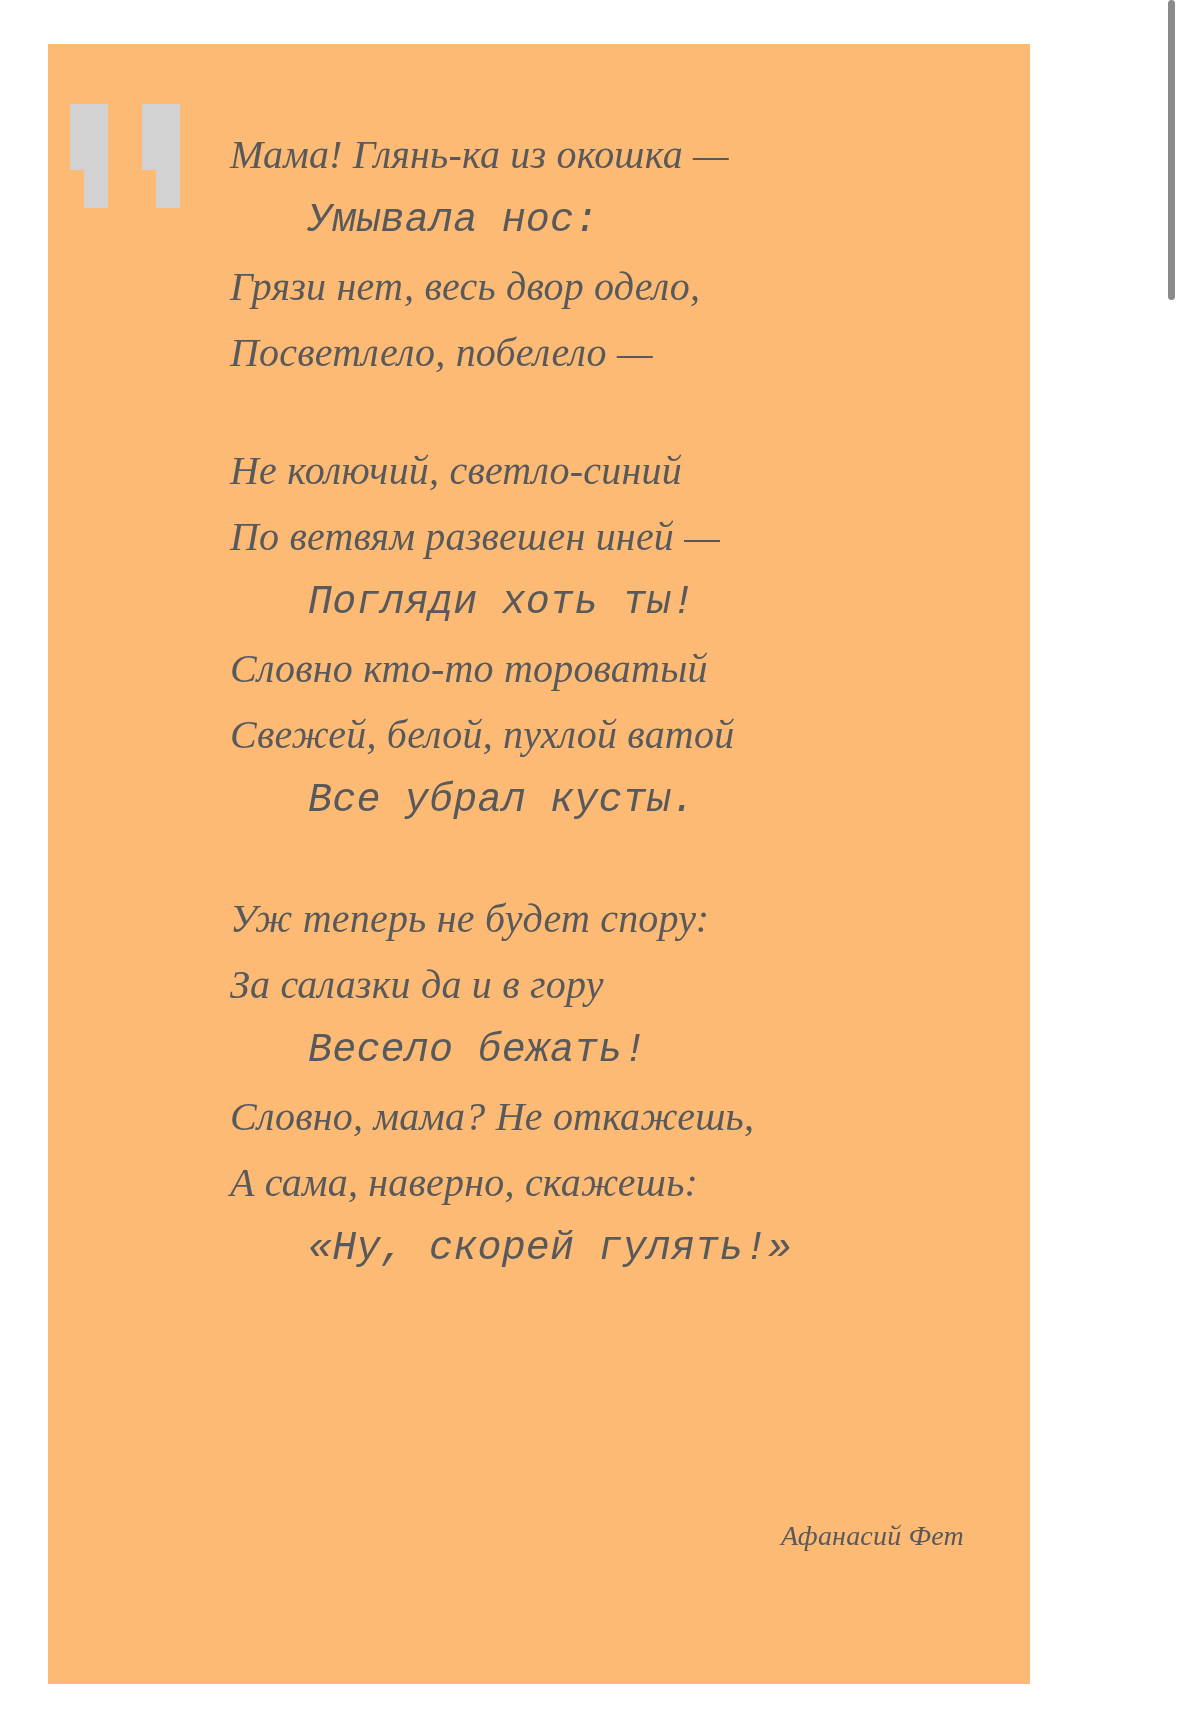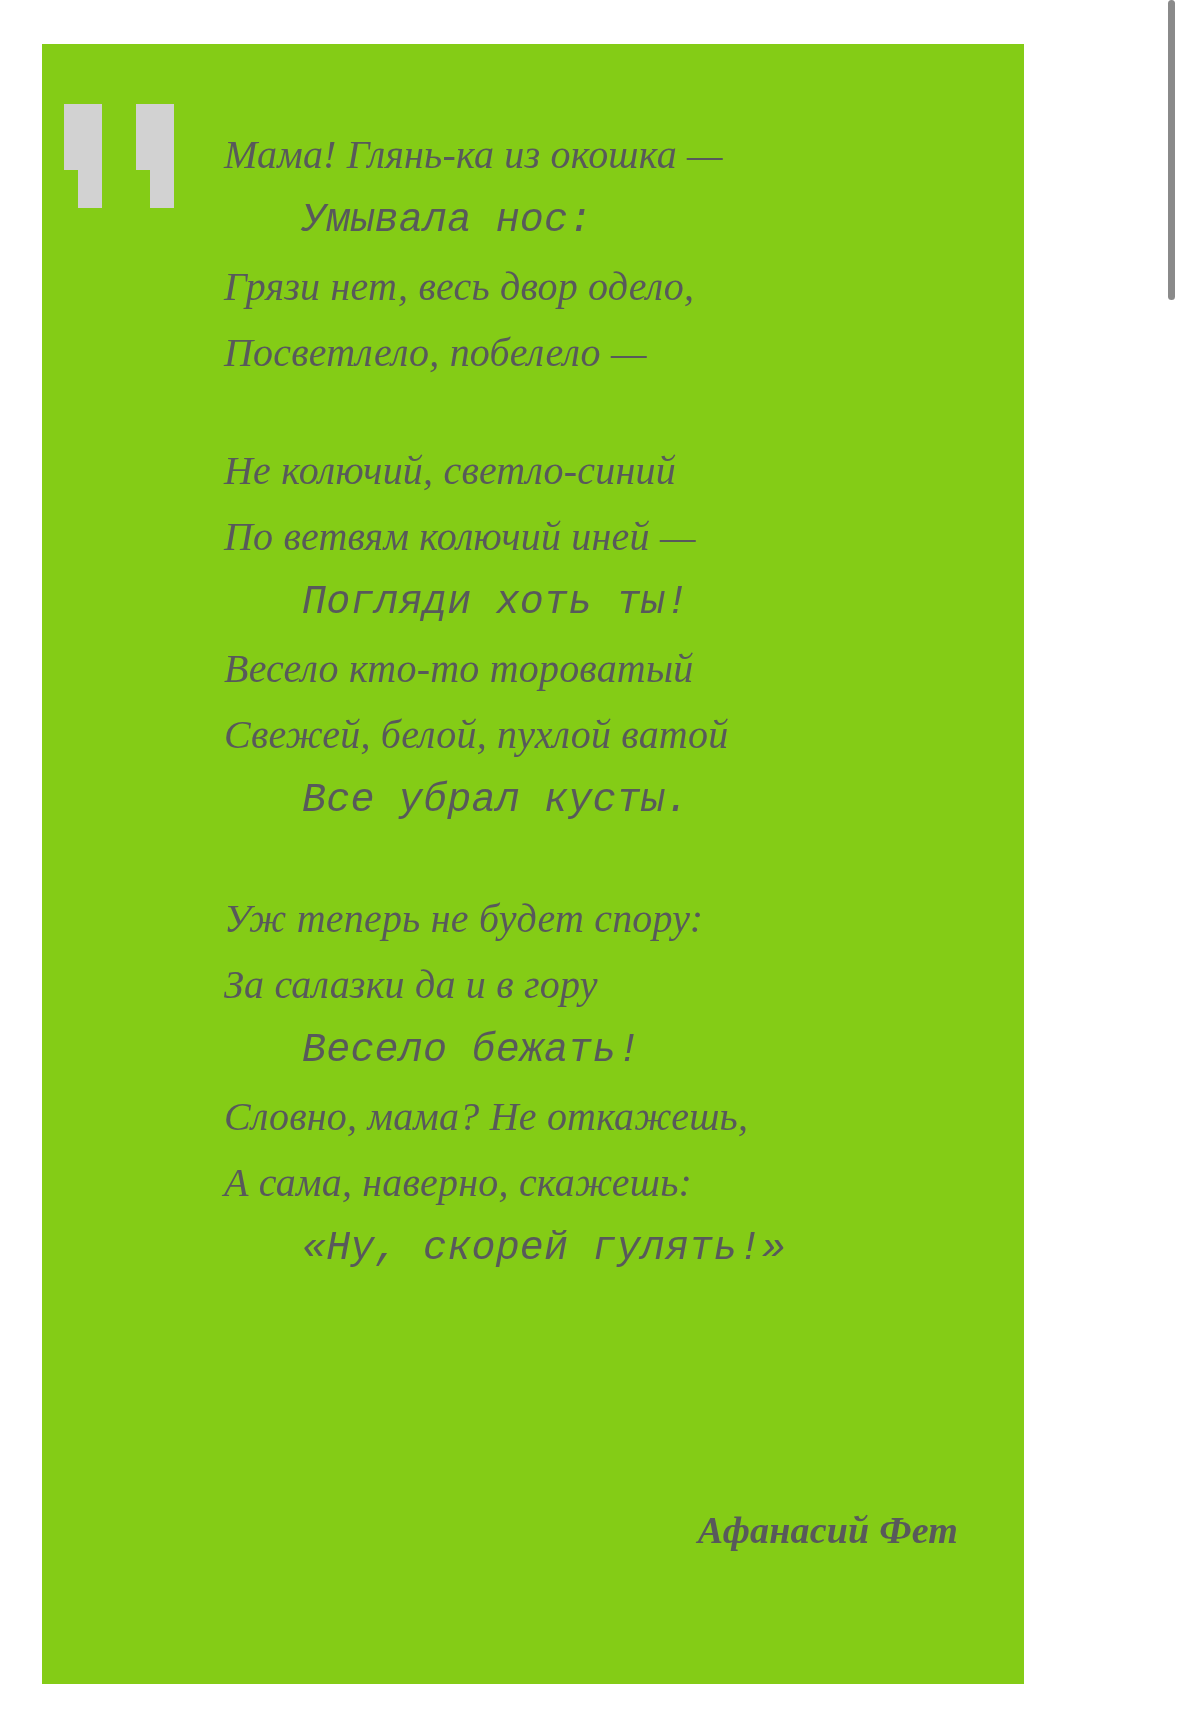--- a/index.html
+++ b/index.html
@@ -28,25 +28,25 @@
     top: 0;
     left: 0;
     width: 7px;
     height: 300px;
     background: #8a8a8a;
     border-radius: 4px;
   }
 
   .quote-card {
     position: absolute;
-    left: 42px;
+    left: 48px;
     top: 44px;
     width: 982px;
     height: 1640px;
-    background: #84cc16;
+    background: #fdba74;
     box-sizing: border-box;
   }
 
   .quote-mark {
     position: absolute;
     left: 22px;
     top: 60px;
     width: 140px;
     height: 110px;
   }
@@ -88,23 +88,23 @@
   }
   .line.indent {
     padding-left: 78px;
     font-family: Liberation Mono, monospace;
   }
 
   .author {
     position: absolute;
     right: 66px;
     bottom: 132px;
-    font-size: 38px;
+    font-size: 28px;
     font-style: italic;
-    font-weight: bold;
+    font-weight: normal;
     color: #58595b;
     letter-spacing: 0.2px;
   }
 </style>
 </head>
 <body>
 
 <div class="quote-card">
 
   <div class="quote-mark">
@@ -118,23 +118,23 @@
 
     <div class="stanza">
       <div class="line">Мама! Глянь-ка из окошка —</div>
       <div class="line indent">Умывала нос:</div>
       <div class="line">Грязи нет, весь двор одело,</div>
       <div class="line">Посветлело, побелело —</div>
     </div>
 
     <div class="stanza">
       <div class="line">Не колючий, светло-синий</div>
-      <div class="line">По ветвям колючий иней —</div>
+      <div class="line">По ветвям развешен иней —</div>
       <div class="line indent">Погляди хоть ты!</div>
-      <div class="line">Весело кто-то тороватый</div>
+      <div class="line">Словно кто-то тороватый</div>
       <div class="line">Свежей, белой, пухлой ватой</div>
       <div class="line indent">Все убрал кусты.</div>
     </div>
 
     <div class="stanza">
       <div class="line">Уж теперь не будет спору:</div>
       <div class="line">За салазки да и в гору</div>
       <div class="line indent">Весело бежать!</div>
       <div class="line">Словно, мама? Не откажешь,</div>
       <div class="line">А сама, наверно, скажешь:</div>

